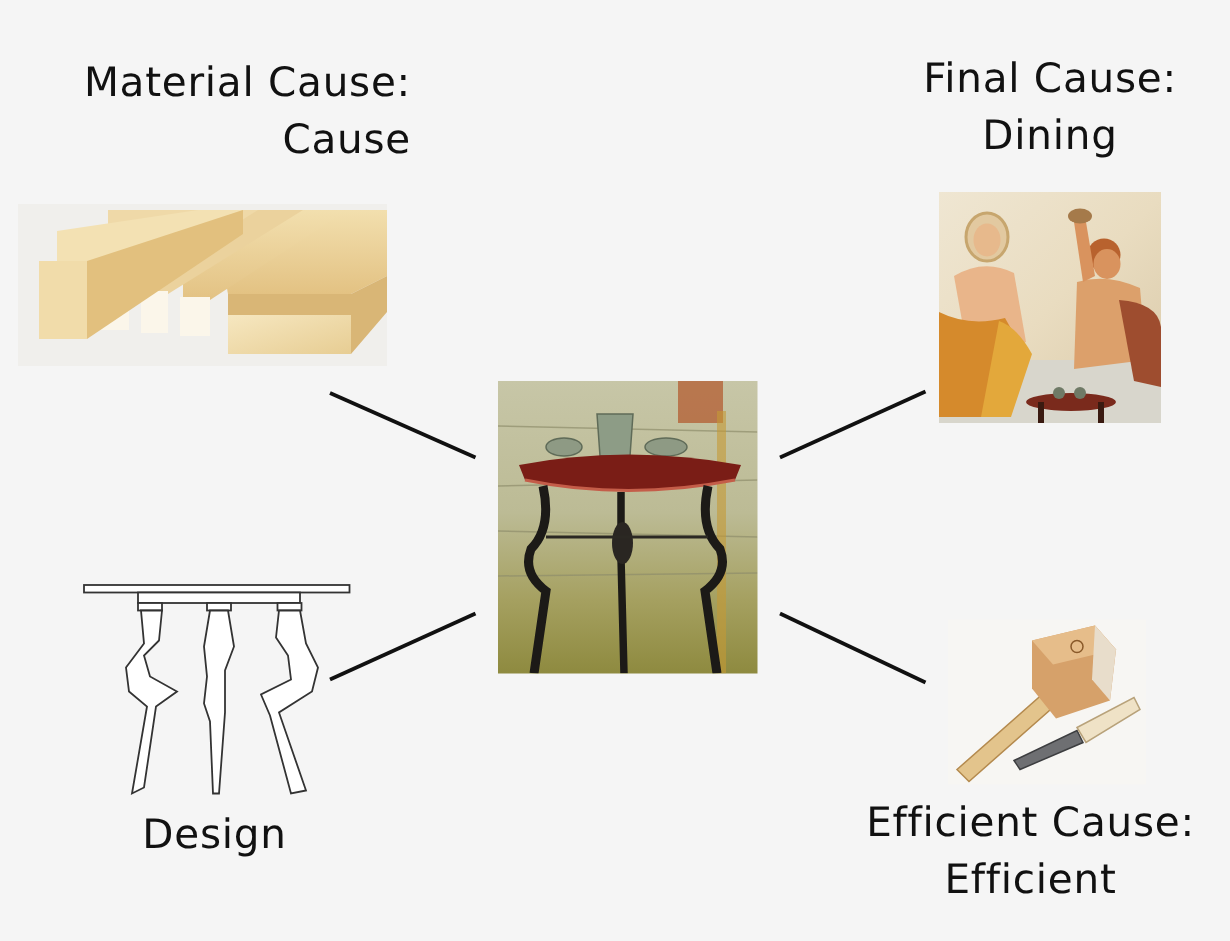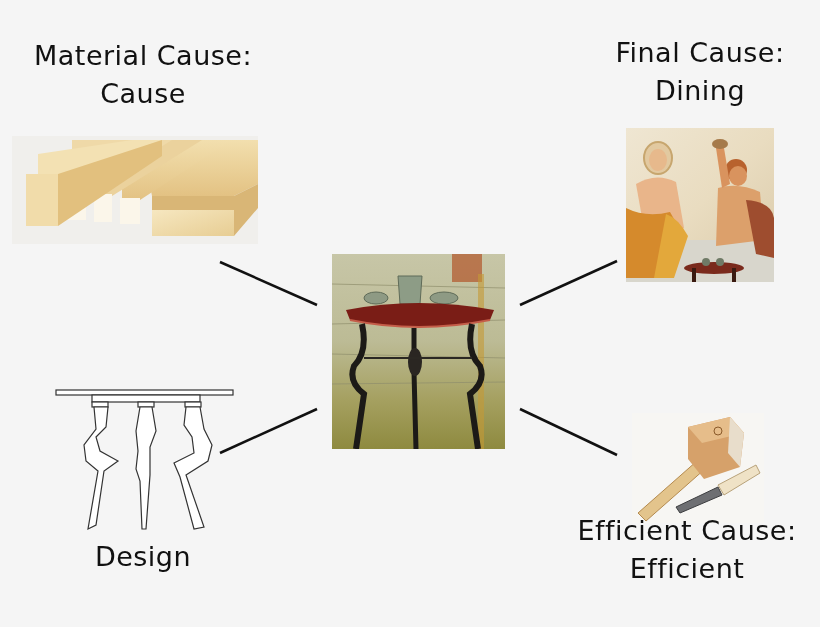--- a/index.html
+++ b/index.html
@@ -12,21 +12,21 @@
 </head>
 <body>
 
 <svg width="820" height="627" style="position:absolute;left:0;top:0;">
   <line x1="220" y1="262" x2="317" y2="305" stroke="#111" stroke-width="2.5"></line>
   <line x1="220" y1="453" x2="317" y2="409" stroke="#111" stroke-width="2.5"></line>
   <line x1="520" y1="305" x2="617" y2="261" stroke="#111" stroke-width="2.5"></line>
   <line x1="520" y1="409" x2="617" y2="455" stroke="#111" stroke-width="2.5"></line>
 </svg>
 
-<div class="label" style="left:12px;top:37px;width:262px;">
+<div class="label" style="left:12px;top:37px;width:262px;text-align:right;">
   <span>Material Cause:</span>
   <span>Cause</span>
 </div>
 <div class="pic" style="left:12px;top:136px;width:246px;height:108px;background:#f0efec;">
   <svg width="246" height="108" viewBox="0 0 246 108">
     <defs>
       <linearGradient id="wtop" x1="0" y1="0" x2="0" y2="1">
           <stop offset="0" stop-color="#f2dfae"></stop>
           <stop offset="1" stop-color="#e3c283"></stop>
         </linearGradient>
@@ -131,16 +131,16 @@
 
     <polygon points="56,14 98,4 112,20 108,54 72,66 56,46" fill="#d6a16a"></polygon>
     <polygon points="56,14 98,4 112,20 70,30" fill="#e6bd8a"></polygon>
     <polygon points="98,4 112,20 108,54 96,40" fill="#e8ddcb"></polygon>
     <circle cx="86" cy="18" r="4" fill="none" stroke="#8a5a2a" stroke-width="1"></circle>
 
     <path d="M44,94 L86,74 L90,82 L48,100 Z" fill="#6e6f72" stroke="#3d3e40" stroke-width="1"></path>
     <path d="M86,72 L124,52 L128,60 L92,82 Z" fill="#efe2c6" stroke="#b8a27a" stroke-width="1"></path>
   </svg>
 </div>
-<div class="label" style="left:560px;top:512px;width:254px;">
+<div class="label" style="left:560px;top:530px;width:254px;">
   <span>Efficient Cause:</span>
   <span>Efficient</span>
 </div>
 
 </body></html>

